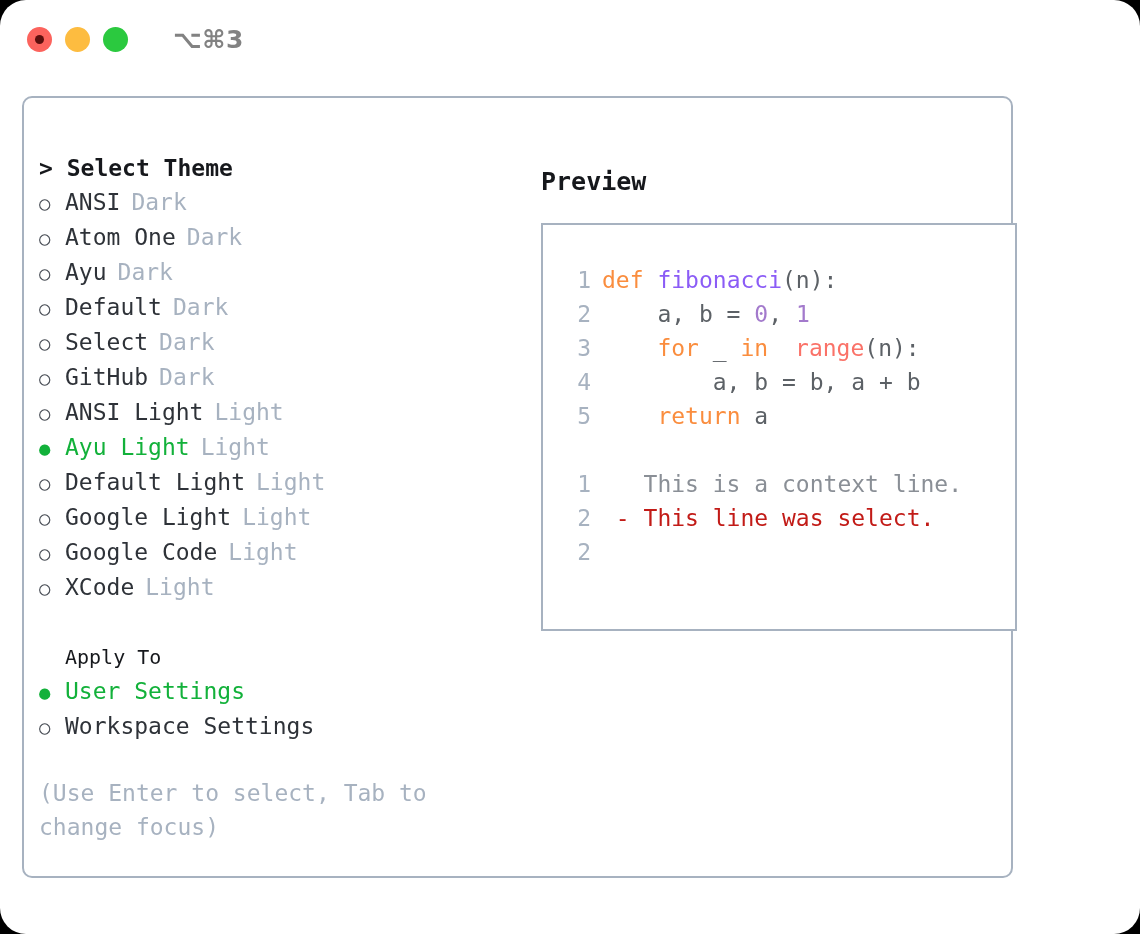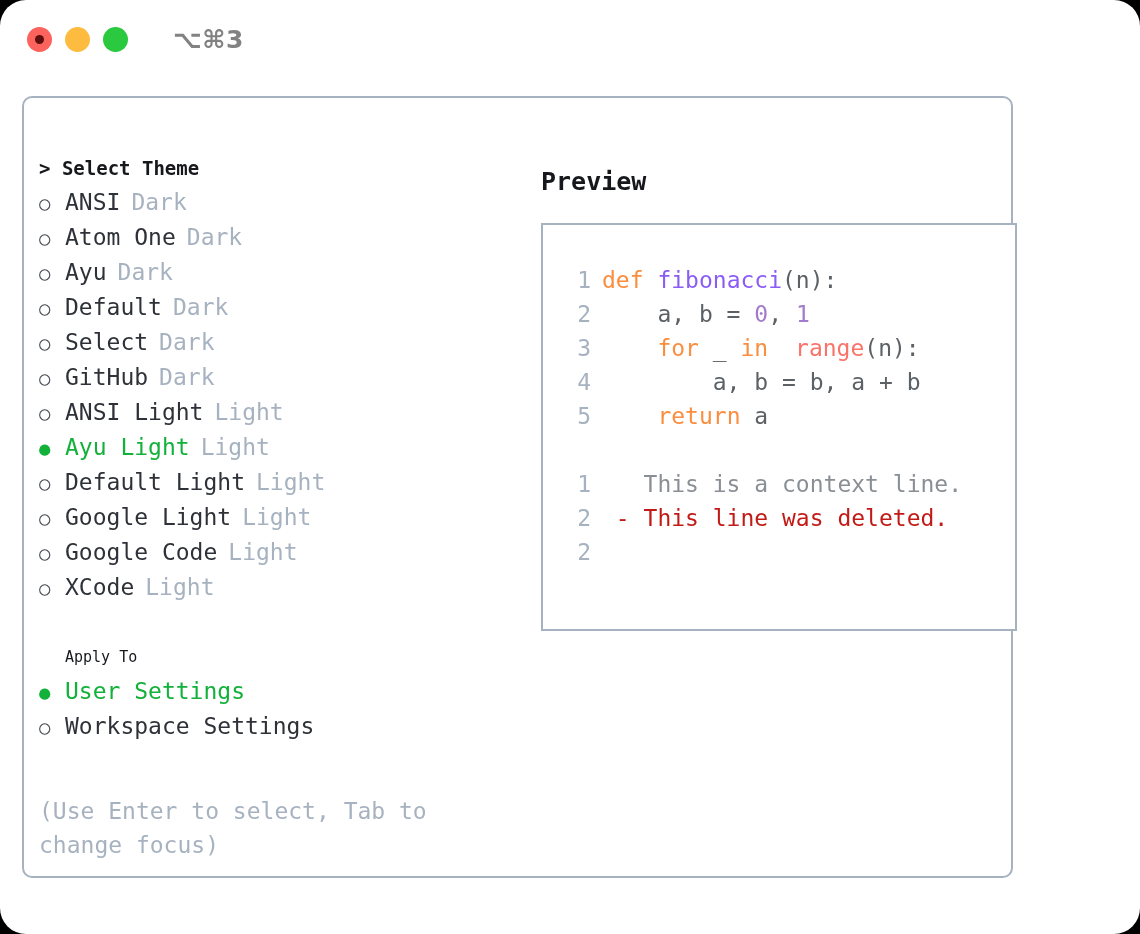--- a/index.html
+++ b/index.html
@@ -98,21 +98,21 @@
 
   
   .left-col {
     position: absolute;
     left: 15px;
     top: 53px;
     width: 450px;
   }
 
   .section-header {
-    font-size: 19px;
+    font-size: 23px;
     font-weight: bold;
     color: #16181c;
     line-height: 34px;
     white-space: pre;
   }
 
   .opt-list { margin: 0; }
 
   .opt-row {
     display: flex;
@@ -130,29 +130,29 @@
   .bullet.on { color: #12b13a; }
   .opt-name { color: #2e3238; }
   .opt-row.selected .opt-name { color: #12b13a; }
   .opt-tag {
     color: #a7b2c0;
     margin-left: 11px;
   }
 
   .apply-block { margin-top: 35px; }
   .apply-title {
-    font-size: 15px;
+    font-size: 20px;
     color: #16181c;
     line-height: 34px;
     padding-left: 26px;
     white-space: pre;
   }
 
   .hint {
-    margin-top: 50px;
+    margin-top: 32px;
     font-size: 23px;
     line-height: 34px;
     color: #a7b2c0;
     width: 405px;
     white-space: pre-wrap;
   }
 
   
   .right-col {
     position: absolute;
@@ -259,21 +259,21 @@
           <div id="code-block">
               <div class="code-line"><span class="ln">1</span><span class="code-text"><span class="tok-kw">def </span><span class="tok-fn">fibonacci</span><span class="tok-pl">(n):</span></span></div>
               <div class="code-line"><span class="ln">2</span><span class="code-text"><span class="tok-pl">    a, b = </span><span class="tok-num">0</span><span class="tok-pl">, </span><span class="tok-num">1</span></span></div>
               <div class="code-line"><span class="ln">3</span><span class="code-text"><span class="tok-pl">    </span><span class="tok-kw">for</span><span class="tok-pl"> _ </span><span class="tok-kw">in</span><span class="tok-pl"> </span><span class="tok-bi">range</span><span class="tok-pl">(n):</span></span></div>
               <div class="code-line"><span class="ln">4</span><span class="code-text"><span class="tok-pl">        a, b = b, a + b</span></span></div>
               <div class="code-line"><span class="ln">5</span><span class="code-text"><span class="tok-pl">    </span><span class="tok-kw">return</span><span class="tok-pl"> a</span></span></div>
             </div>
           <div class="code-line spacer"></div>
           <div id="diff-block">
               <div class="code-line"><span class="ln">1</span><span class="code-text"><span class="tok-ctx">   This is a context line.</span></span></div>
-              <div class="code-line"><span class="ln">2</span><span class="code-text"><span class="tok-del"> - This line was deleted.</span></span></div>
+              <div class="code-line"><span class="ln">2</span><span class="code-text"><span class="tok-del"> - This line was select.</span></span></div>
               <div class="code-line"><span class="ln">2</span></div>
             </div>
         </div>
       </div>
 
     </div>
   </div>
 </div>
 
 </body></html>

